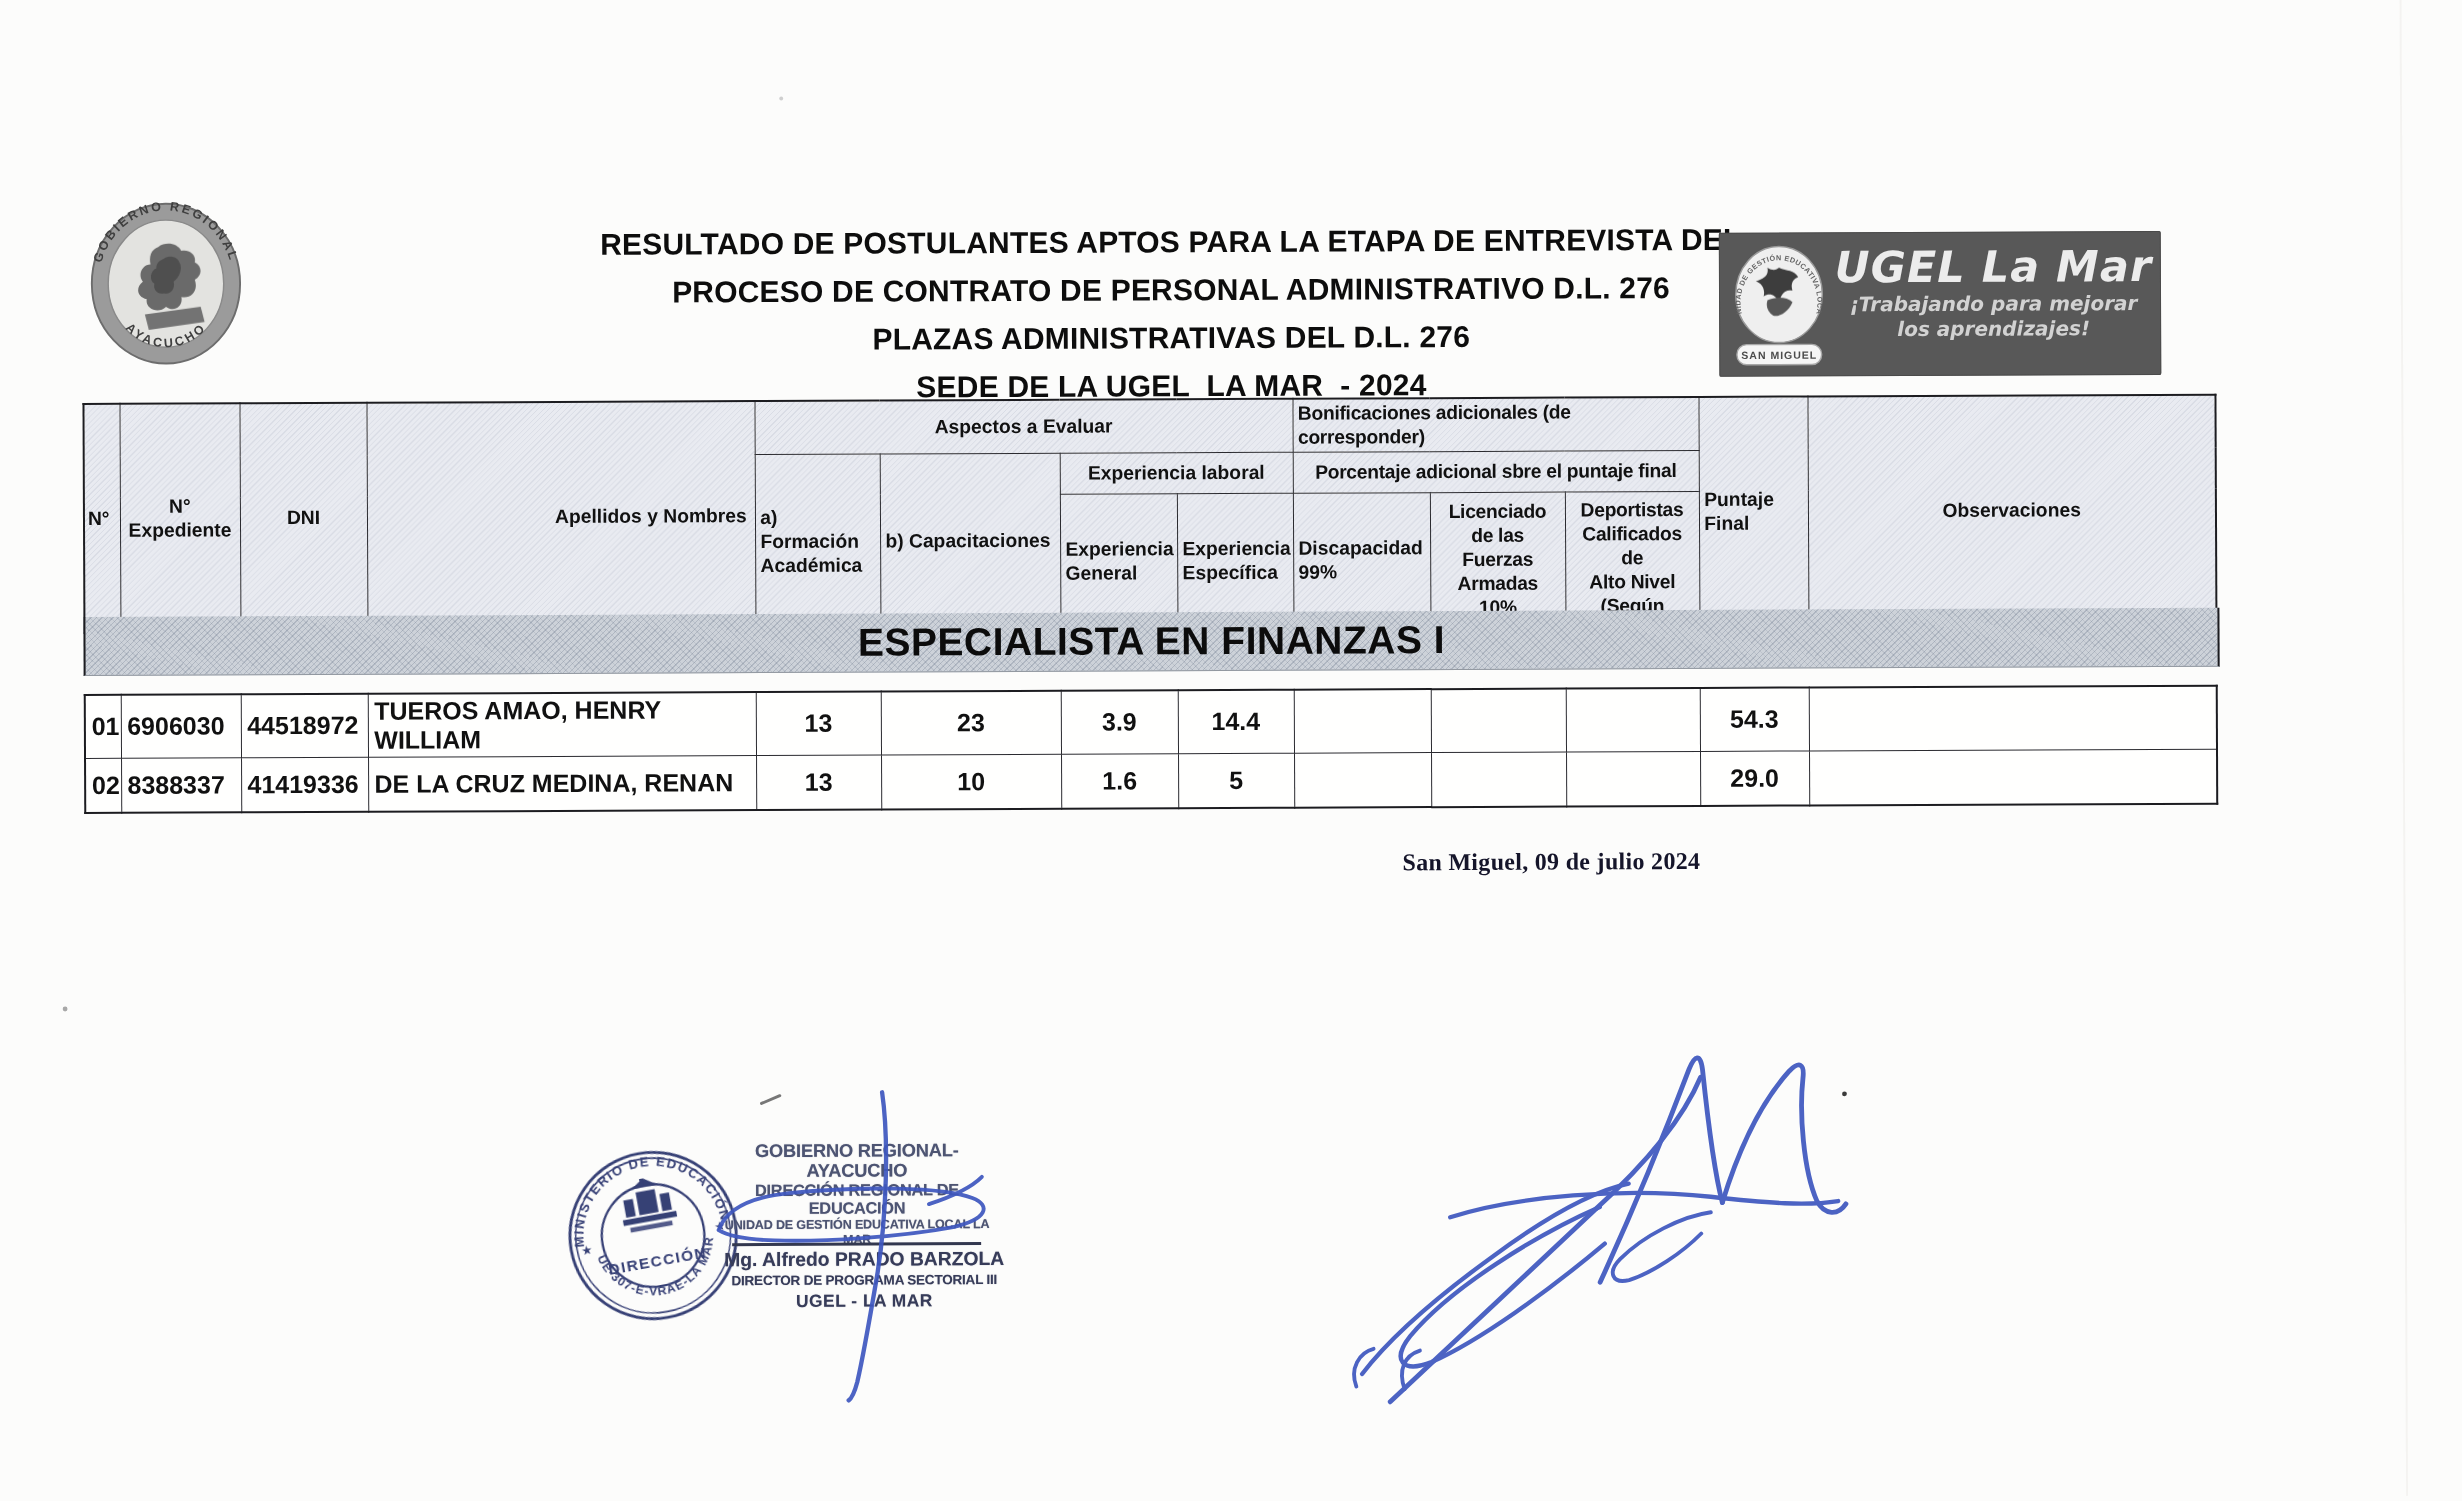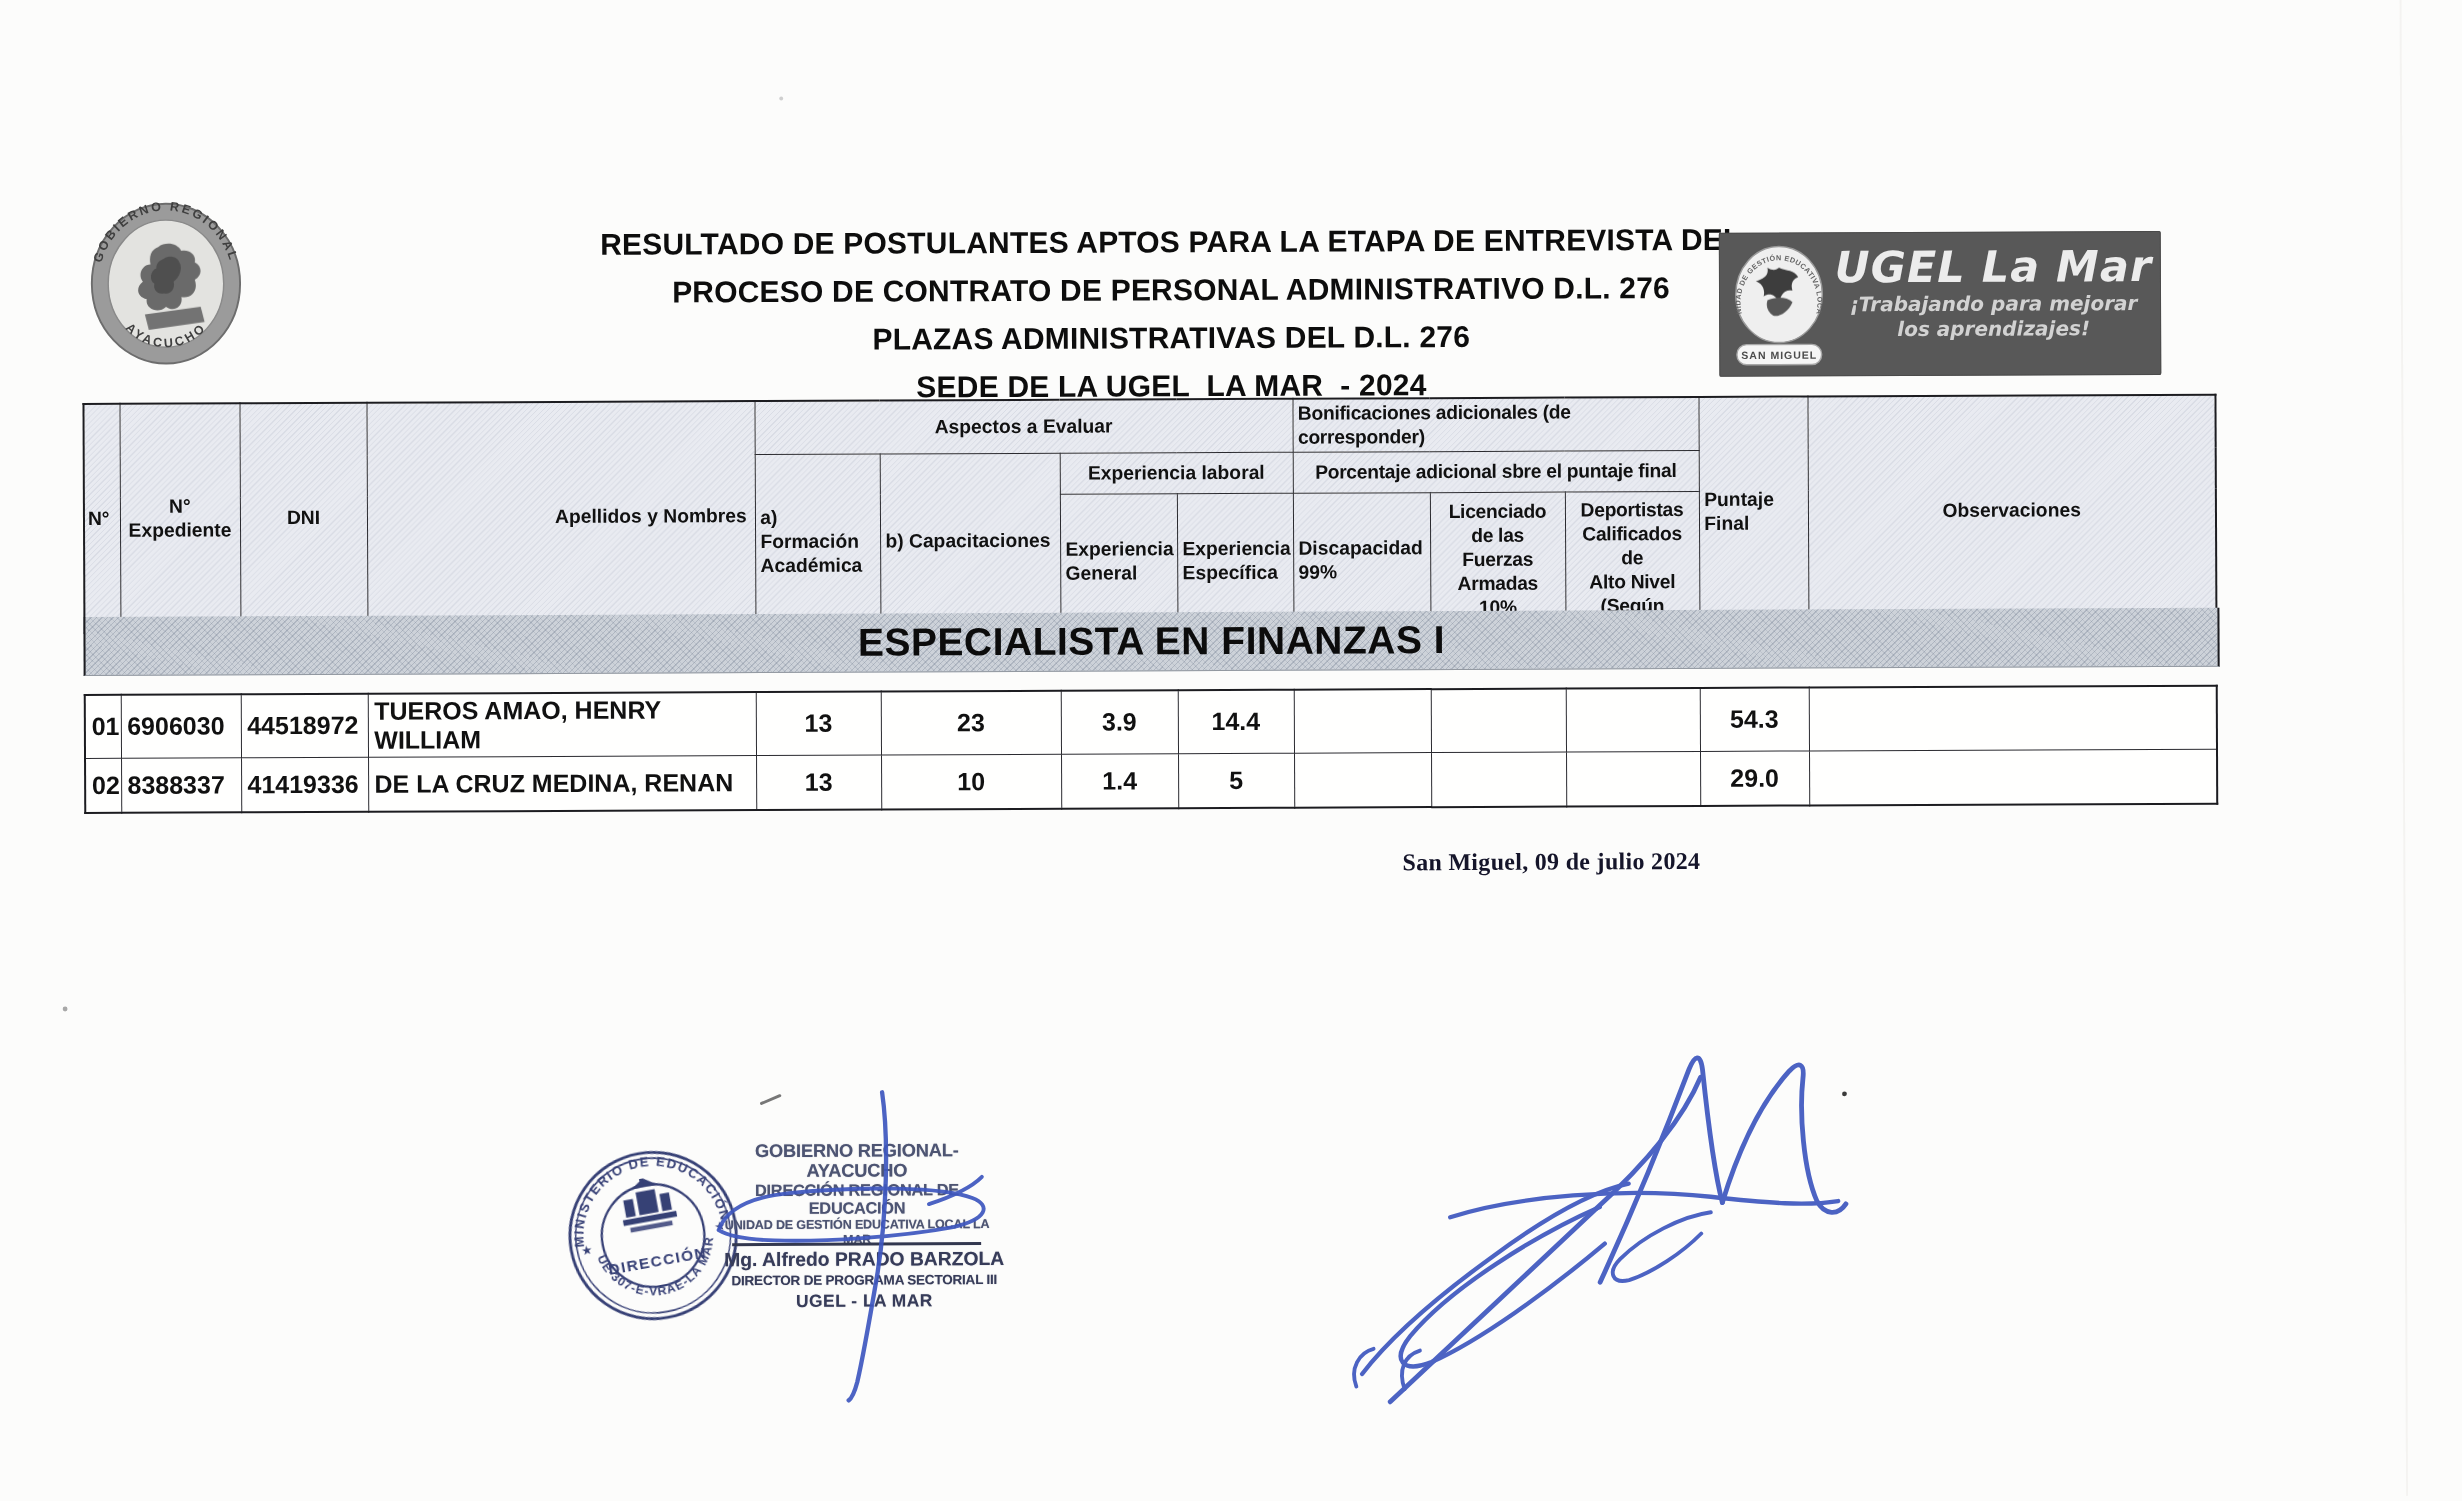--- a/index.html
+++ b/index.html
@@ -229,21 +229,21 @@
       <td class="cell-num">54.3</td>
       <td class="cell-num"></td>
     </tr>
     <tr>
       <td class="cell-n">02</td>
       <td class="cell-id">8388337</td>
       <td class="cell-id">41419336</td>
       <td class="cell-id">DE LA CRUZ MEDINA, RENAN</td>
       <td class="cell-num">13</td>
       <td class="cell-num">10</td>
-      <td class="cell-num">1.4</td>
+      <td class="cell-num">1.6</td>
       <td class="cell-num">5</td>
       <td class="cell-num"></td>
       <td class="cell-num"></td>
       <td class="cell-num"></td>
       <td class="cell-num">29.0</td>
       <td class="cell-num"></td>
     </tr>
   </tbody>
       </table>
 

